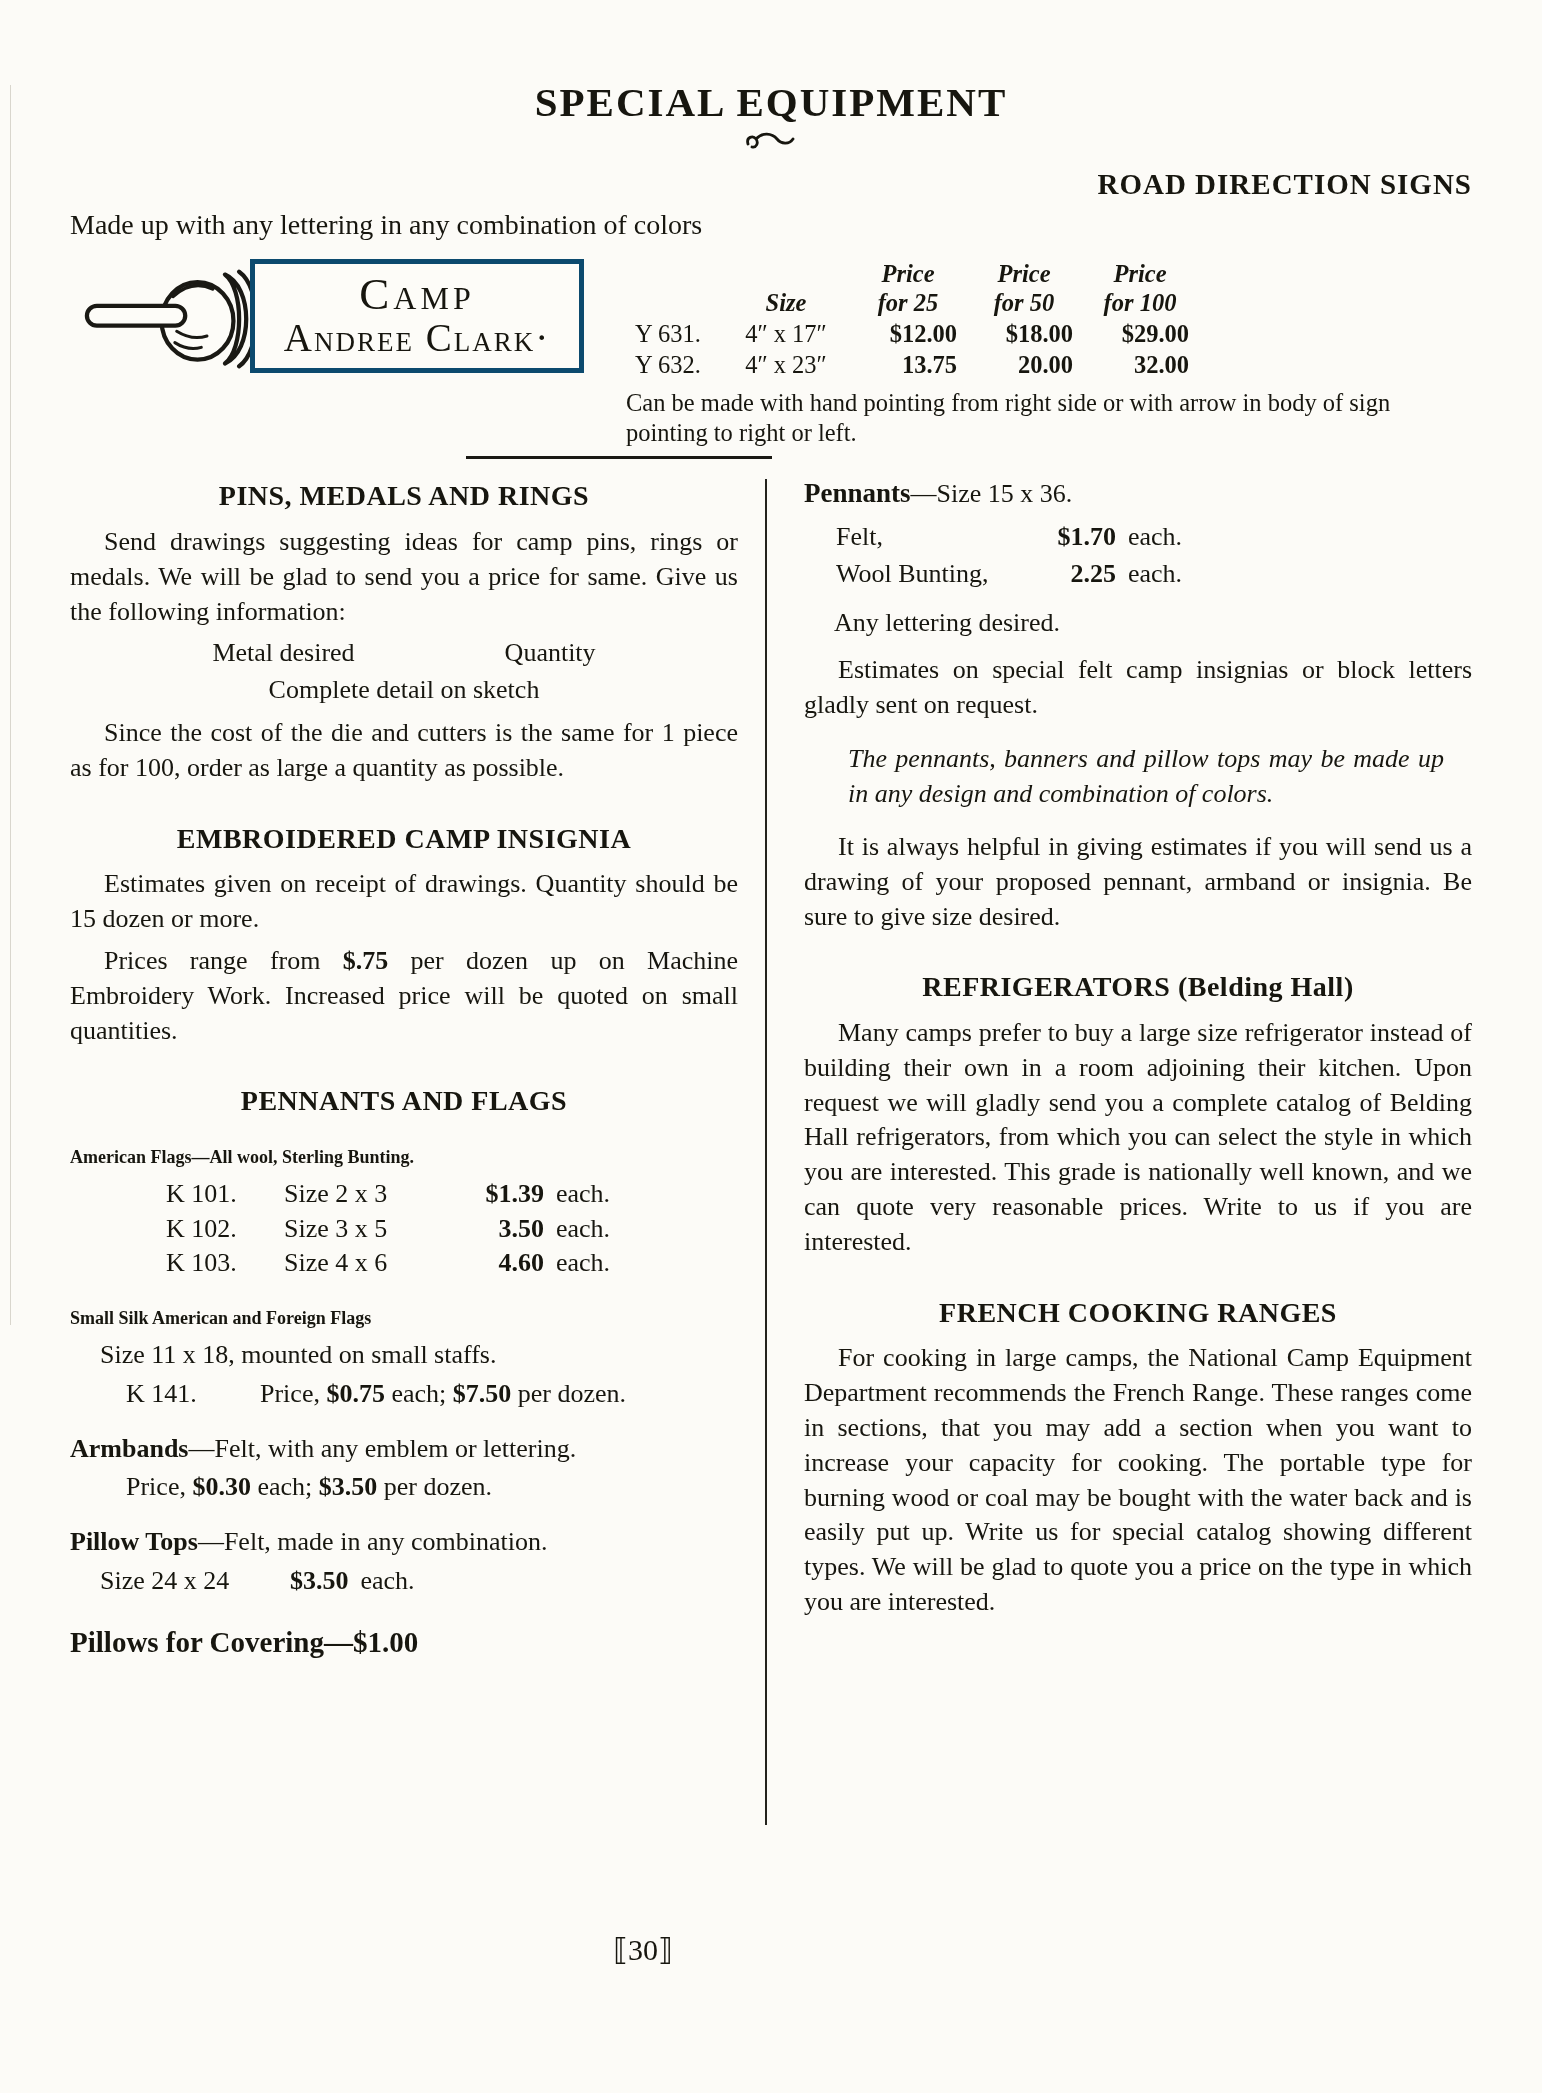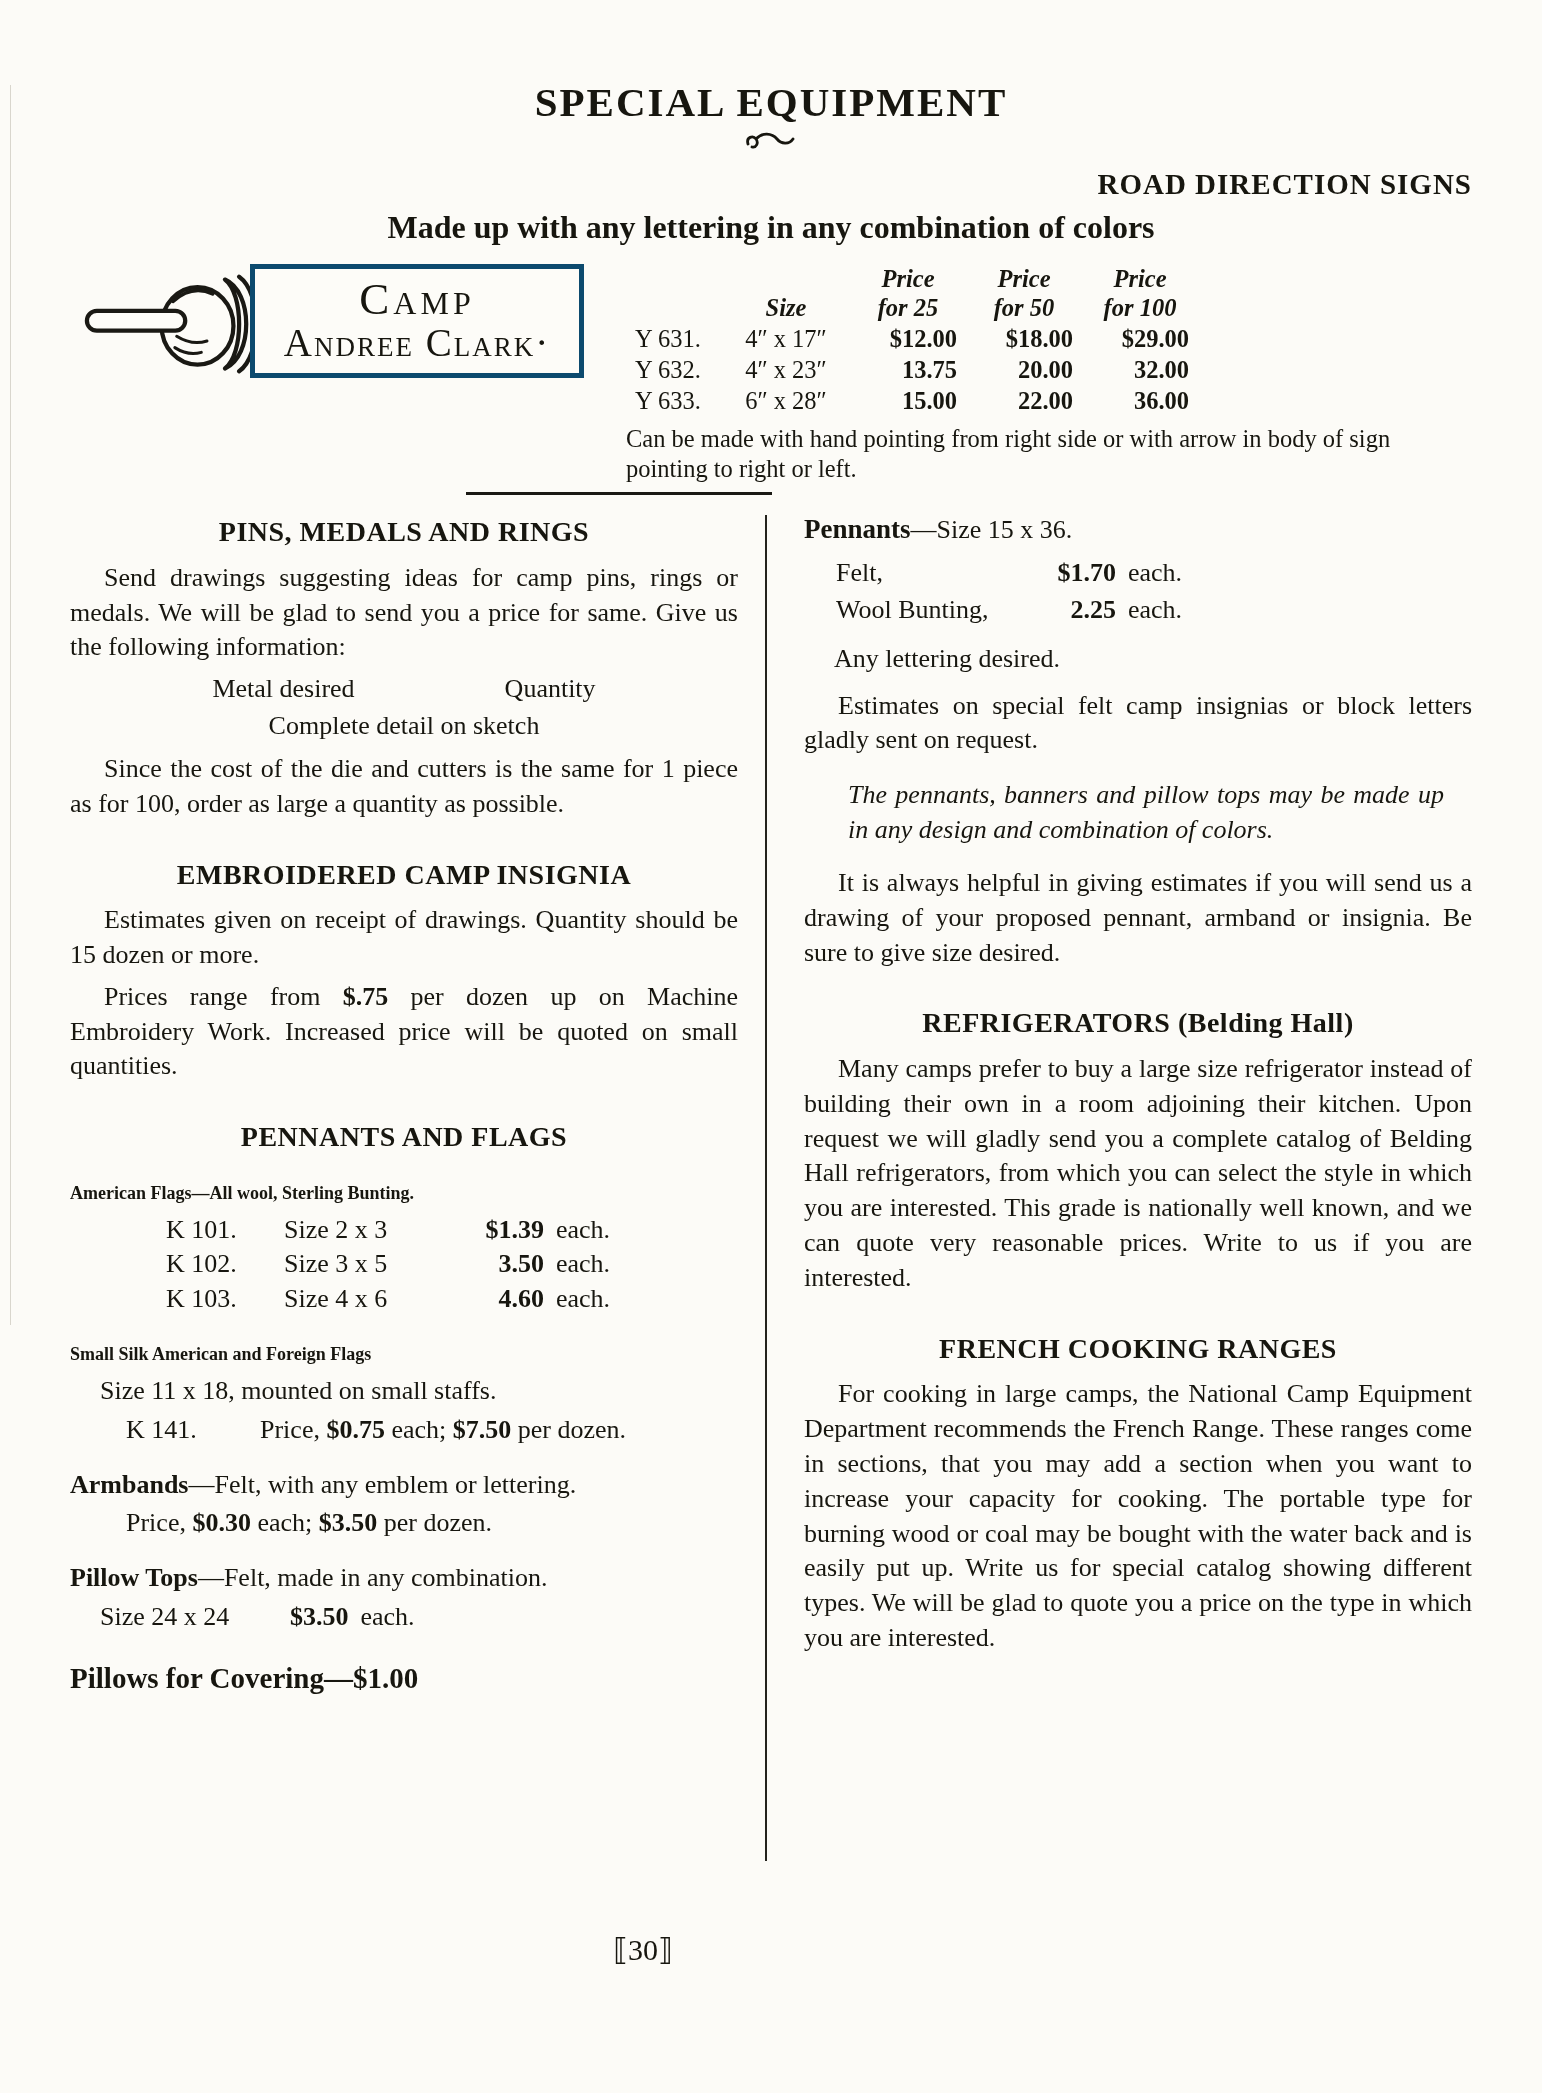--- a/index.html
+++ b/index.html
@@ -10,21 +10,21 @@
     color: #17160f;
     font-family: "Liberation Serif", "DejaVu Sans", serif;
   }
   b { font-weight: bold; }
   .page { position: relative; width: 1542px; height: 2093px; padding: 70px 70px 0; overflow: hidden; }
   .scan-edge { position: absolute; left: 10px; top: 85px; width: 1px; height: 1240px; background: #d9d6cd; }
 
   .title { text-align: center; font-size: 41px; font-weight: bold; letter-spacing: 2px; margin: 8px 0 0; }
   .ornament { text-align: center; margin: 6px 0 0; height: 22px; }
   .road-heading { text-align: right; font-size: 29px; font-weight: bold; letter-spacing: 1px; margin: 14px 0 0; }
-  .road-sub { text-align: center; font-size: 32px; font-weight: bold; margin: 8px 0 0; }
+  .road-sub { font-size: 28px; font-weight: normal; margin: 8px 0 0; }
 
   .sign-row { display: flex; margin: 16px 4px 0 12px; }
   .sign-illustration { position: relative; width: 502px; height: 126px; flex-shrink: 0; }
   .hand { position: absolute; left: -4px; top: 10px; width: 188px; height: 104px; }
   .sign-board { position: absolute; left: 168px; top: 2px; width: 334px; height: 114px;
     border: 5px solid #0c4a6e; display: flex; flex-direction: column; align-items: center; justify-content: center;
     background: #fdfcf8; }
   .sign-line1 { font-variant: small-caps; font-size: 45px; line-height: 1; letter-spacing: 4px; }
   .sign-line2 { font-variant: small-caps; font-size: 39px; line-height: 1.1; letter-spacing: 2px; white-space: nowrap; }
 
@@ -144,27 +144,20 @@
             <td class="pt-num">$18.00</td>
             <td class="pt-num">$29.00</td>
           </tr>
           <tr>
             <td class="pt-code">Y 632.</td>
             <td class="pt-size">4″ x 23″</td>
             <td class="pt-num">13.75</td>
             <td class="pt-num">20.00</td>
             <td class="pt-num">32.00</td>
           </tr>
-          <tr>
-            <td class="pt-code">Y 633.</td>
-            <td class="pt-size">6″ x 28″</td>
-            <td class="pt-num">15.00</td>
-            <td class="pt-num">22.00</td>
-            <td class="pt-num">36.00</td>
-          </tr>
         </tbody>
       </table>
       <p class="table-note">Can be made with hand pointing from right side or with arrow in body of sign pointing to right or left.</p>
     </div>
   </div>
 
   <div class="divider"></div>
 
   <div class="columns">
     <div class="col-rule"></div>

